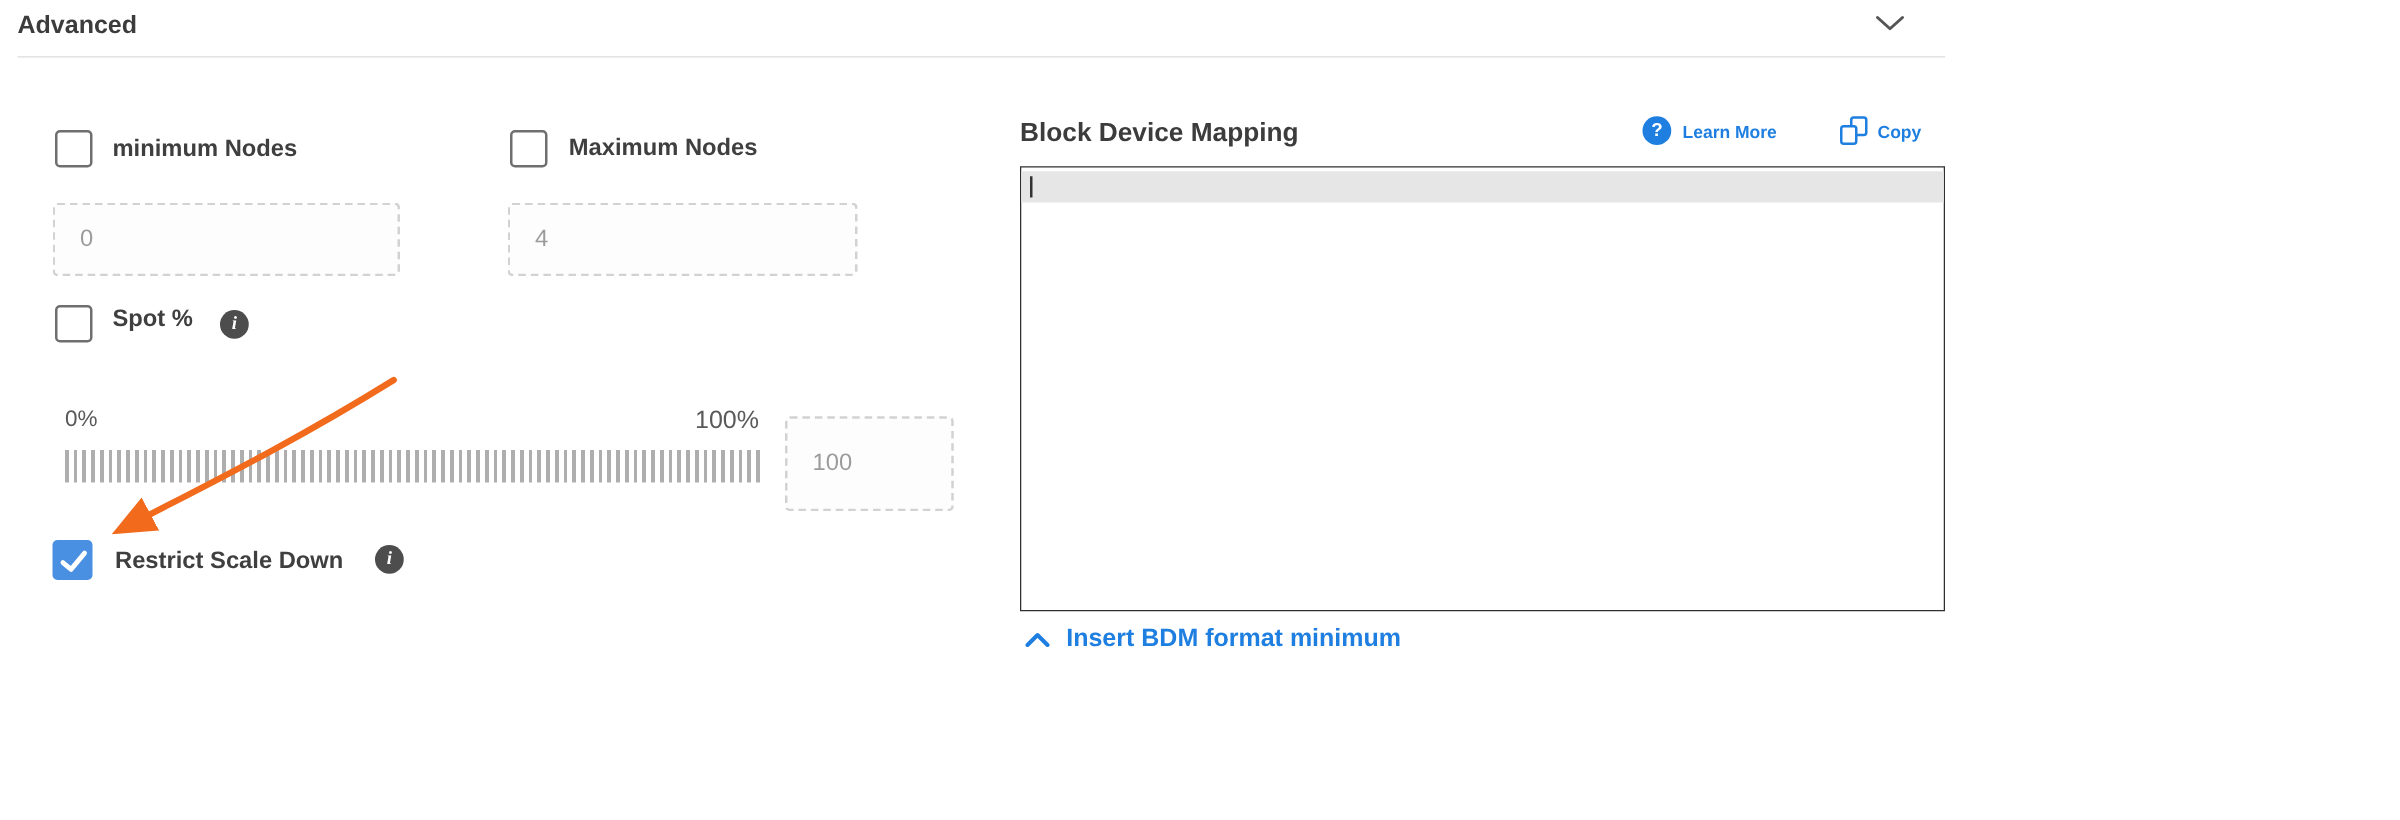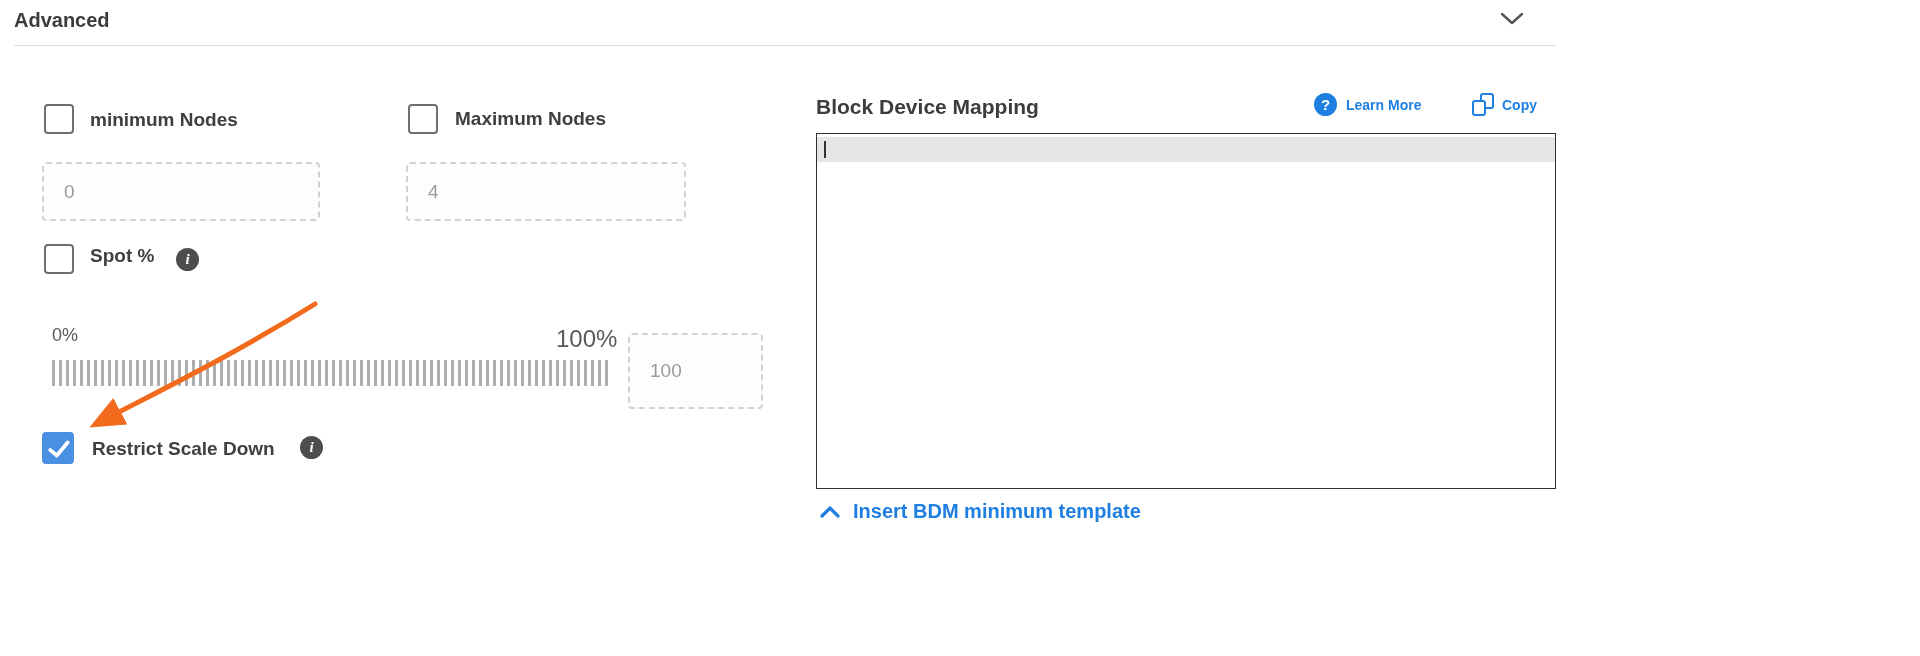--- a/index.html
+++ b/index.html
@@ -24,21 +24,21 @@
   .dash-input { position:absolute; border:2px dashed #d2d2d2; border-radius:4px; background:#fdfdfd;
                 font-size:19px; color:#9b9b9b; padding-left:20px; font-family:"Liberation Sans",sans-serif; }
 
   
   .info-icon { position:absolute; width:23px; height:23px; border-radius:50%; background:#4d4d4d;
                color:#fff; font-family:"Liberation Serif",serif; font-weight:bold; font-style:italic;
                font-size:15px; text-align:center; line-height:23px; cursor:pointer; }
 
   
   .slider-min { position:absolute; left:52px; top:325px; font-size:18px; color:#5a5a5a; }
-  .slider-max { position:absolute; left:556px; top:325px; font-size:24px; color:#5a5a5a; }
+  .slider-max { position:absolute; left:556px; top:325px; font-size:20px; color:#5a5a5a; }
   .slider-track { position:absolute; left:52px; top:360px; width:560px; height:26px; cursor:pointer;
                   background:repeating-linear-gradient(to right,#aeaeae 0,#aeaeae 3px,transparent 3px,transparent 7px); }
   .slider-handle { position:absolute; left:597px; top:-5px; width:7px; height:36px; background:#616161;
                    border-radius:4px; cursor:grab; }
 
   
   .arrow-overlay { position:absolute; left:38px; top:292px; width:310px; height:160px; pointer-events:none; }
 
   
   .bdm-title { position:absolute; left:816px; top:95px; font-size:21px; font-weight:700; color:#3c3c3c; }
@@ -135,16 +135,16 @@
     <div class="line-highlight">
       <span class="text-cursor"></span>
       <span class="editor-text"></span>
     </div>
   </div>
 
   <div class="insert-wrap">
     <svg width="20" height="13" viewBox="0 0 20 13">
       <polyline points="2,11 10,3 18,11" fill="none" stroke="#1e7fe0" stroke-width="3.2" stroke-linecap="round" stroke-linejoin="round"></polyline>
     </svg>
-    <span class="link insert-label">Insert BDM minimum template</span>
+    <span class="link insert-label">Insert BDM format minimum</span>
   </div>
 
 </div>
 
 </body></html>

